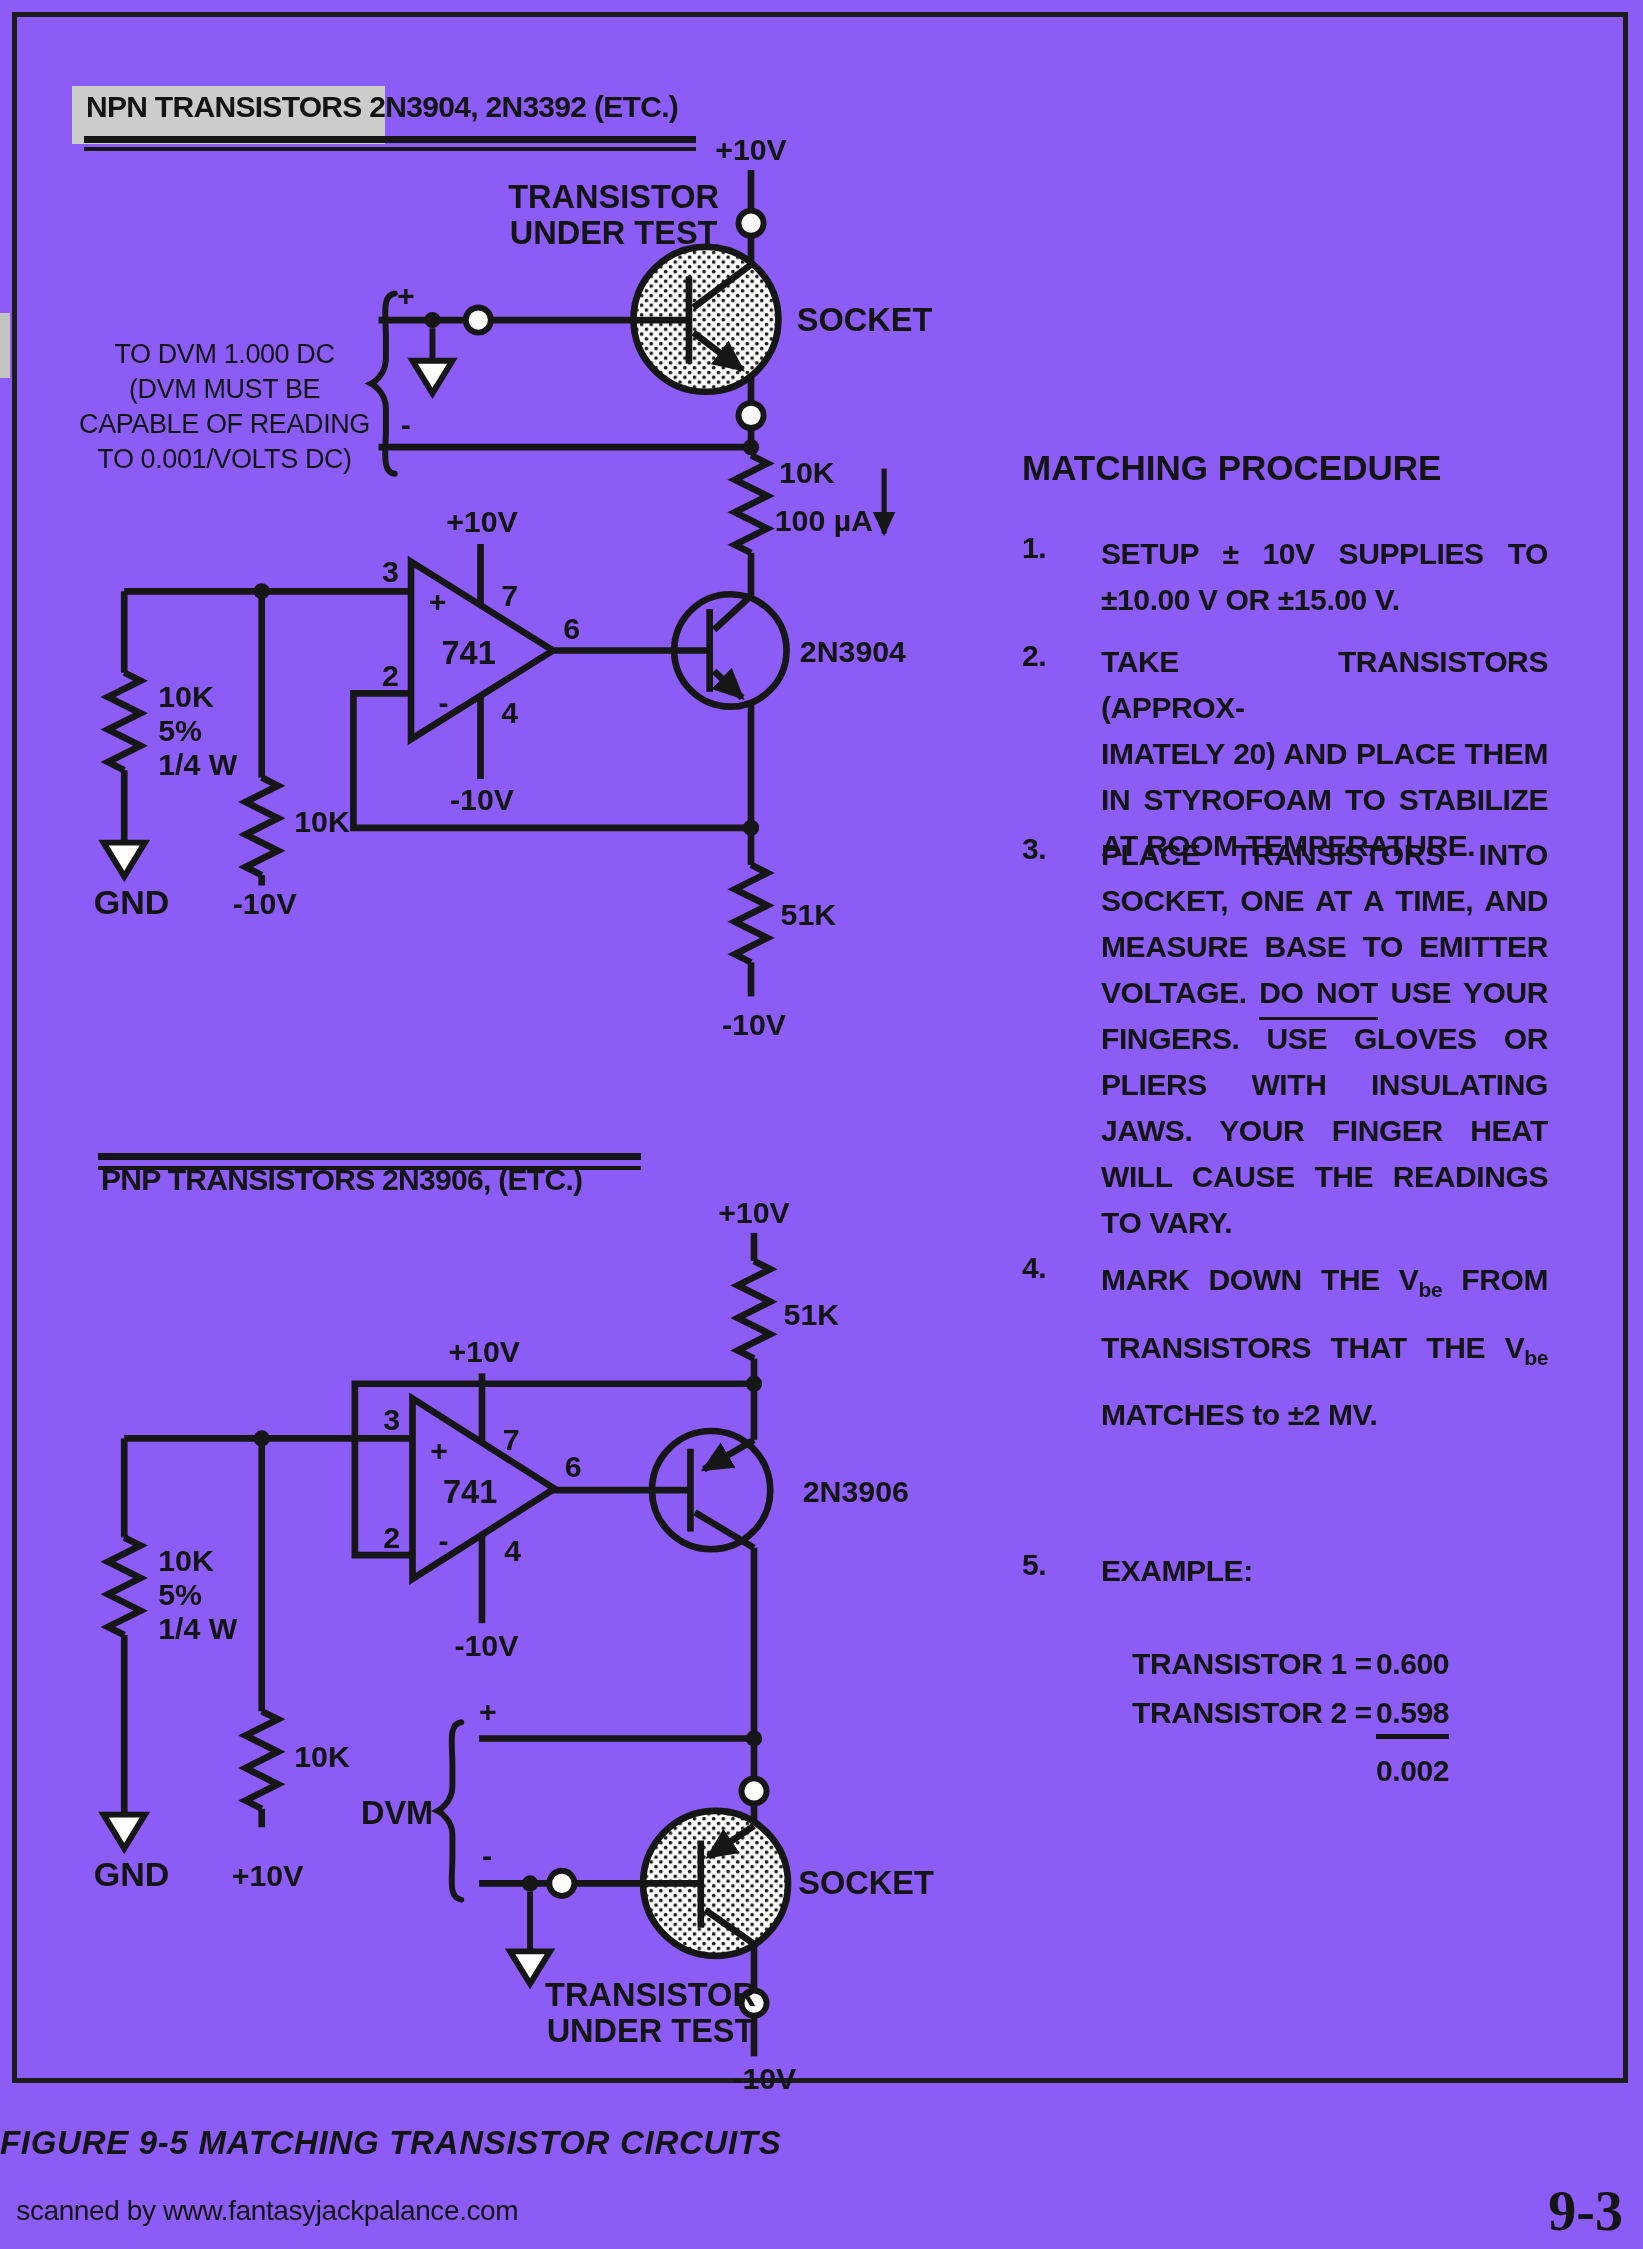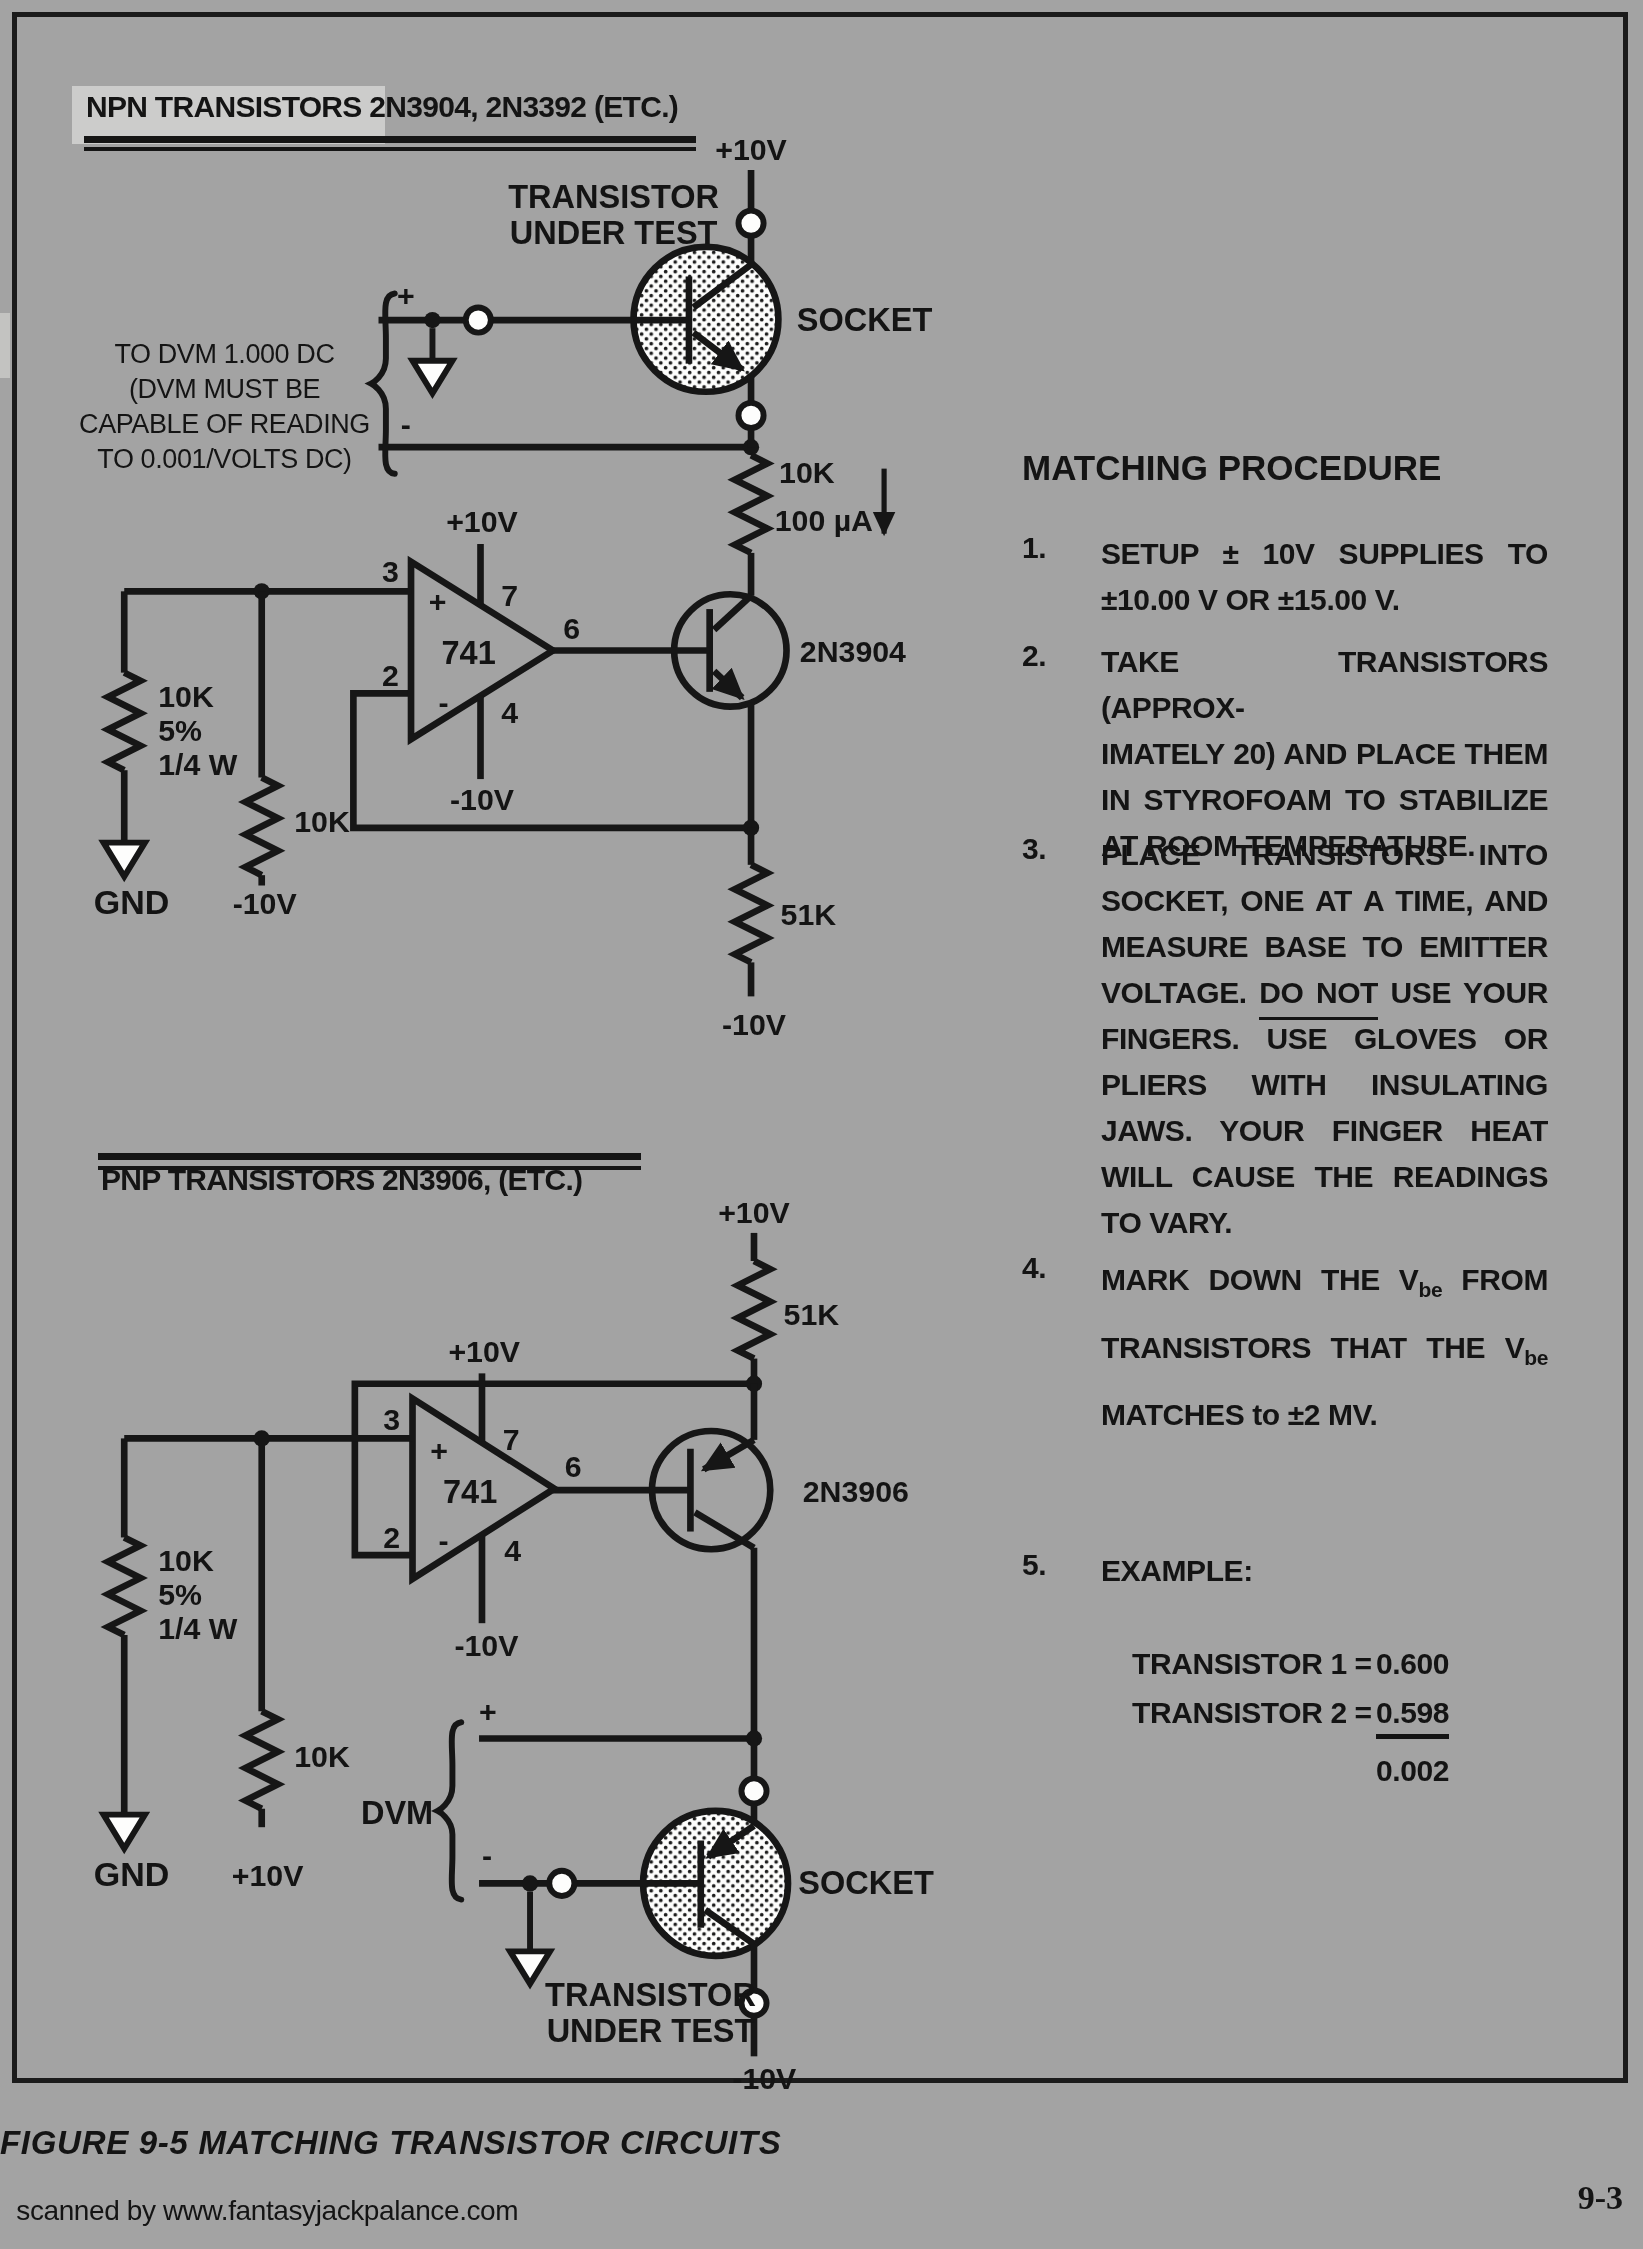--- a/index.html
+++ b/index.html
@@ -1,16 +1,16 @@
 <!DOCTYPE html>
 <html style="font-size:12px"><head>
 <meta charset="utf-8">
 <style>
   html,body{margin:0;padding:0;background:#e9e9e7;}
-  .page{position:relative;width:1644px;height:2250px;background:#a3a3a3;
+  .page{position:relative;width:1644px;height:2250px;background:#8b5cf6;
         font-family:"Liberation Sans",sans-serif;color:#141414;overflow:hidden;}
   .frame{position:absolute;left:12px;top:12px;width:1616px;height:2071px;
          border:5.2px solid #1b1b1b;box-sizing:border-box;}
   .blotch{position:absolute;left:0;top:313px;width:10.3px;height:65px;background:#c3c3c1;}
   .hl{position:absolute;left:72px;top:86px;width:313px;height:58px;background:#cccccb;}
   .sec-title{position:absolute;font-size:30px;font-weight:bold;letter-spacing:-0.7px;white-space:nowrap;}
   .bar{position:absolute;background:#151515;}
   .dvm-note{position:absolute;left:68px;top:337px;width:313px;text-align:center;
             font-weight:normal;font-size:27px;line-height:35px;letter-spacing:-0.4px;}
   .proc-title{position:absolute;left:1022px;top:448px;font-size:35px;font-weight:bold;}
@@ -25,21 +25,21 @@
   sub.vbe{font-size:0.7em;vertical-align:-0.32em;}
   .example{position:absolute;left:1132px;top:1647px;font-size:30px;font-weight:bold;letter-spacing:-0.4px;}
   .ex-row{display:flex;margin-bottom:15px;}
   .ex-label{width:244px;flex:none;}
   .ex-underline{border-bottom:5.2px solid #141414;padding-bottom:3.7px;}
   .ex-result{margin-top:12px;}
   .caption{position:absolute;left:0;top:2124px;width:1644px;text-align:left;
            font-style:italic;font-weight:bold;font-size:33px;letter-spacing:0.7px;}
   .footer{position:absolute;left:16.3px;top:2195px;font-size:28px;letter-spacing:-0.4px;}
   .pageno{position:absolute;right:21px;top:2179px;font-family:"Liberation Serif",serif;
-          font-size:34px;font-weight:bold;}
+          font-size:56px;font-weight:bold;}
   svg.schem{position:absolute;left:0;top:0;}
   svg text{font-family:"Liberation Sans",sans-serif;font-weight:bold;fill:#141414;}
   .t40{font-size:41px;} .t44{font-size:44px;} .t46{font-size:46px;}
   .w{stroke:#161616;stroke-width:9;fill:none;stroke-linecap:butt;}
   .w8{stroke:#161616;stroke-width:8;fill:none;}
   .w7{stroke:#161616;stroke-width:7;fill:none;}
   .comp{fill:none;stroke:#161616;stroke-width:9;stroke-linejoin:miter;}
   .pin{fill:#fdfdfc;stroke:#161616;stroke-width:8;}
   .dot{fill:#161616;stroke:none;}
   .gnd{fill:#fdfdfc;stroke:#161616;stroke-width:8;stroke-linejoin:miter;}

